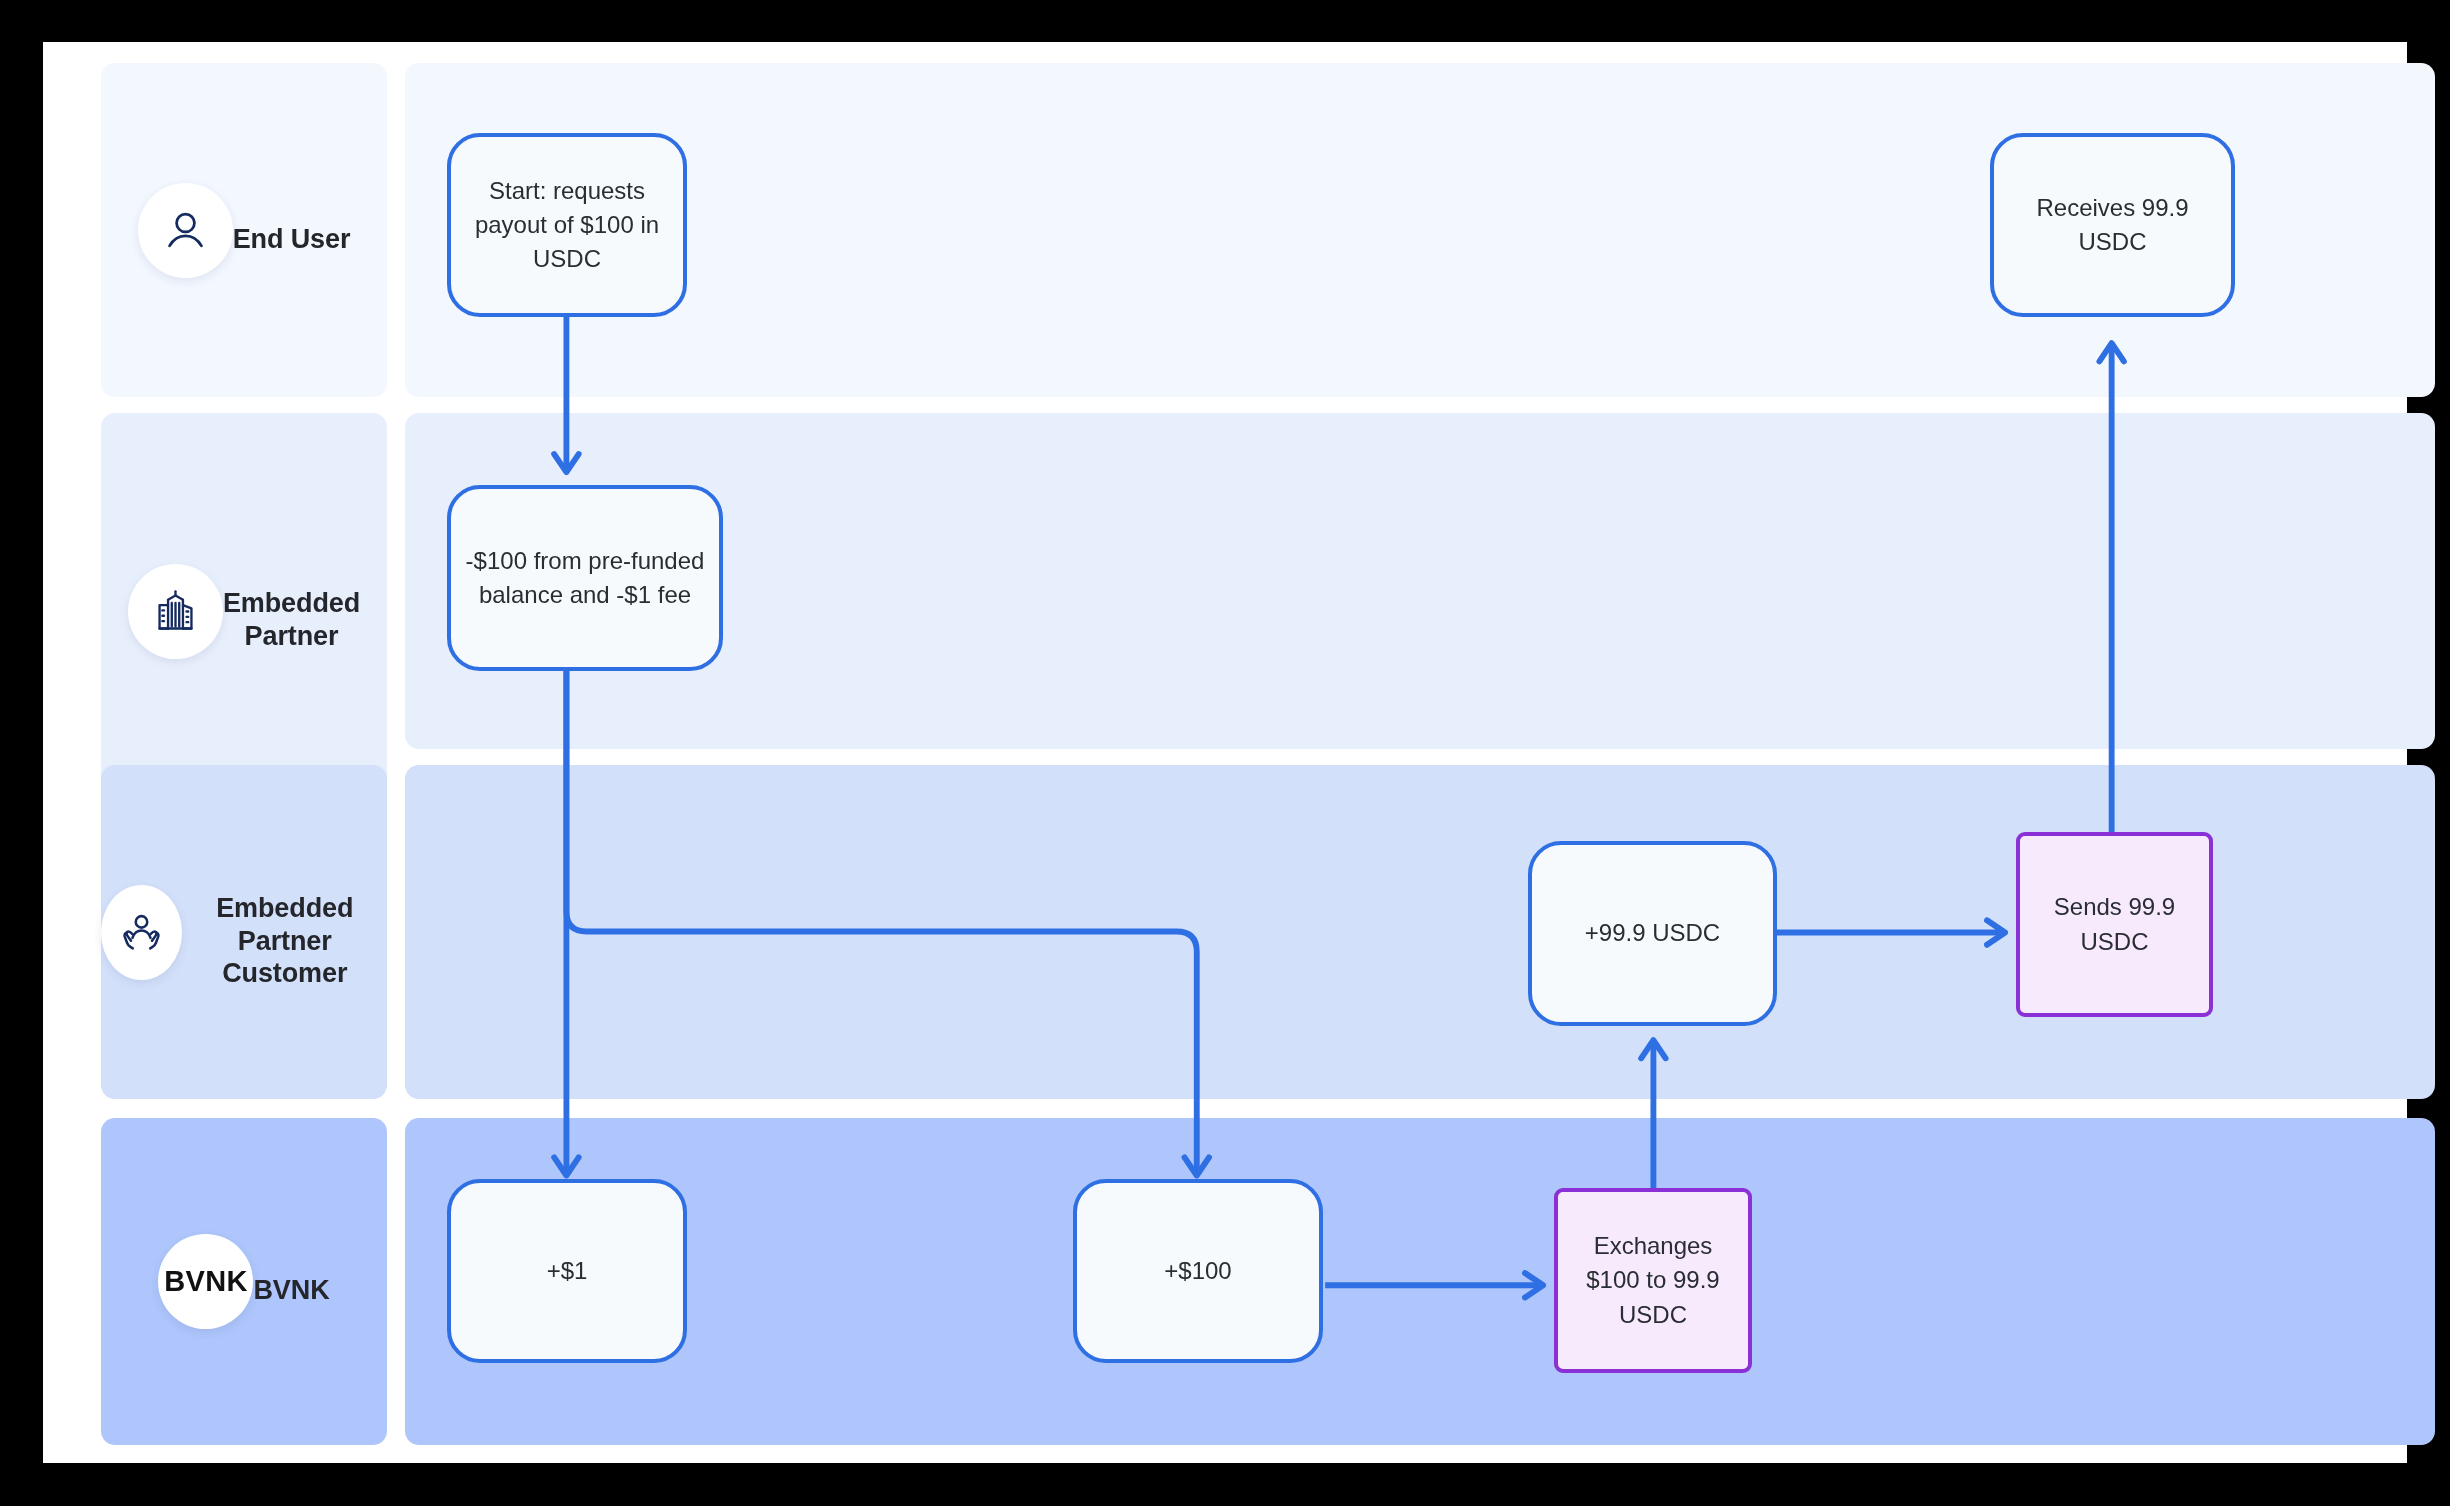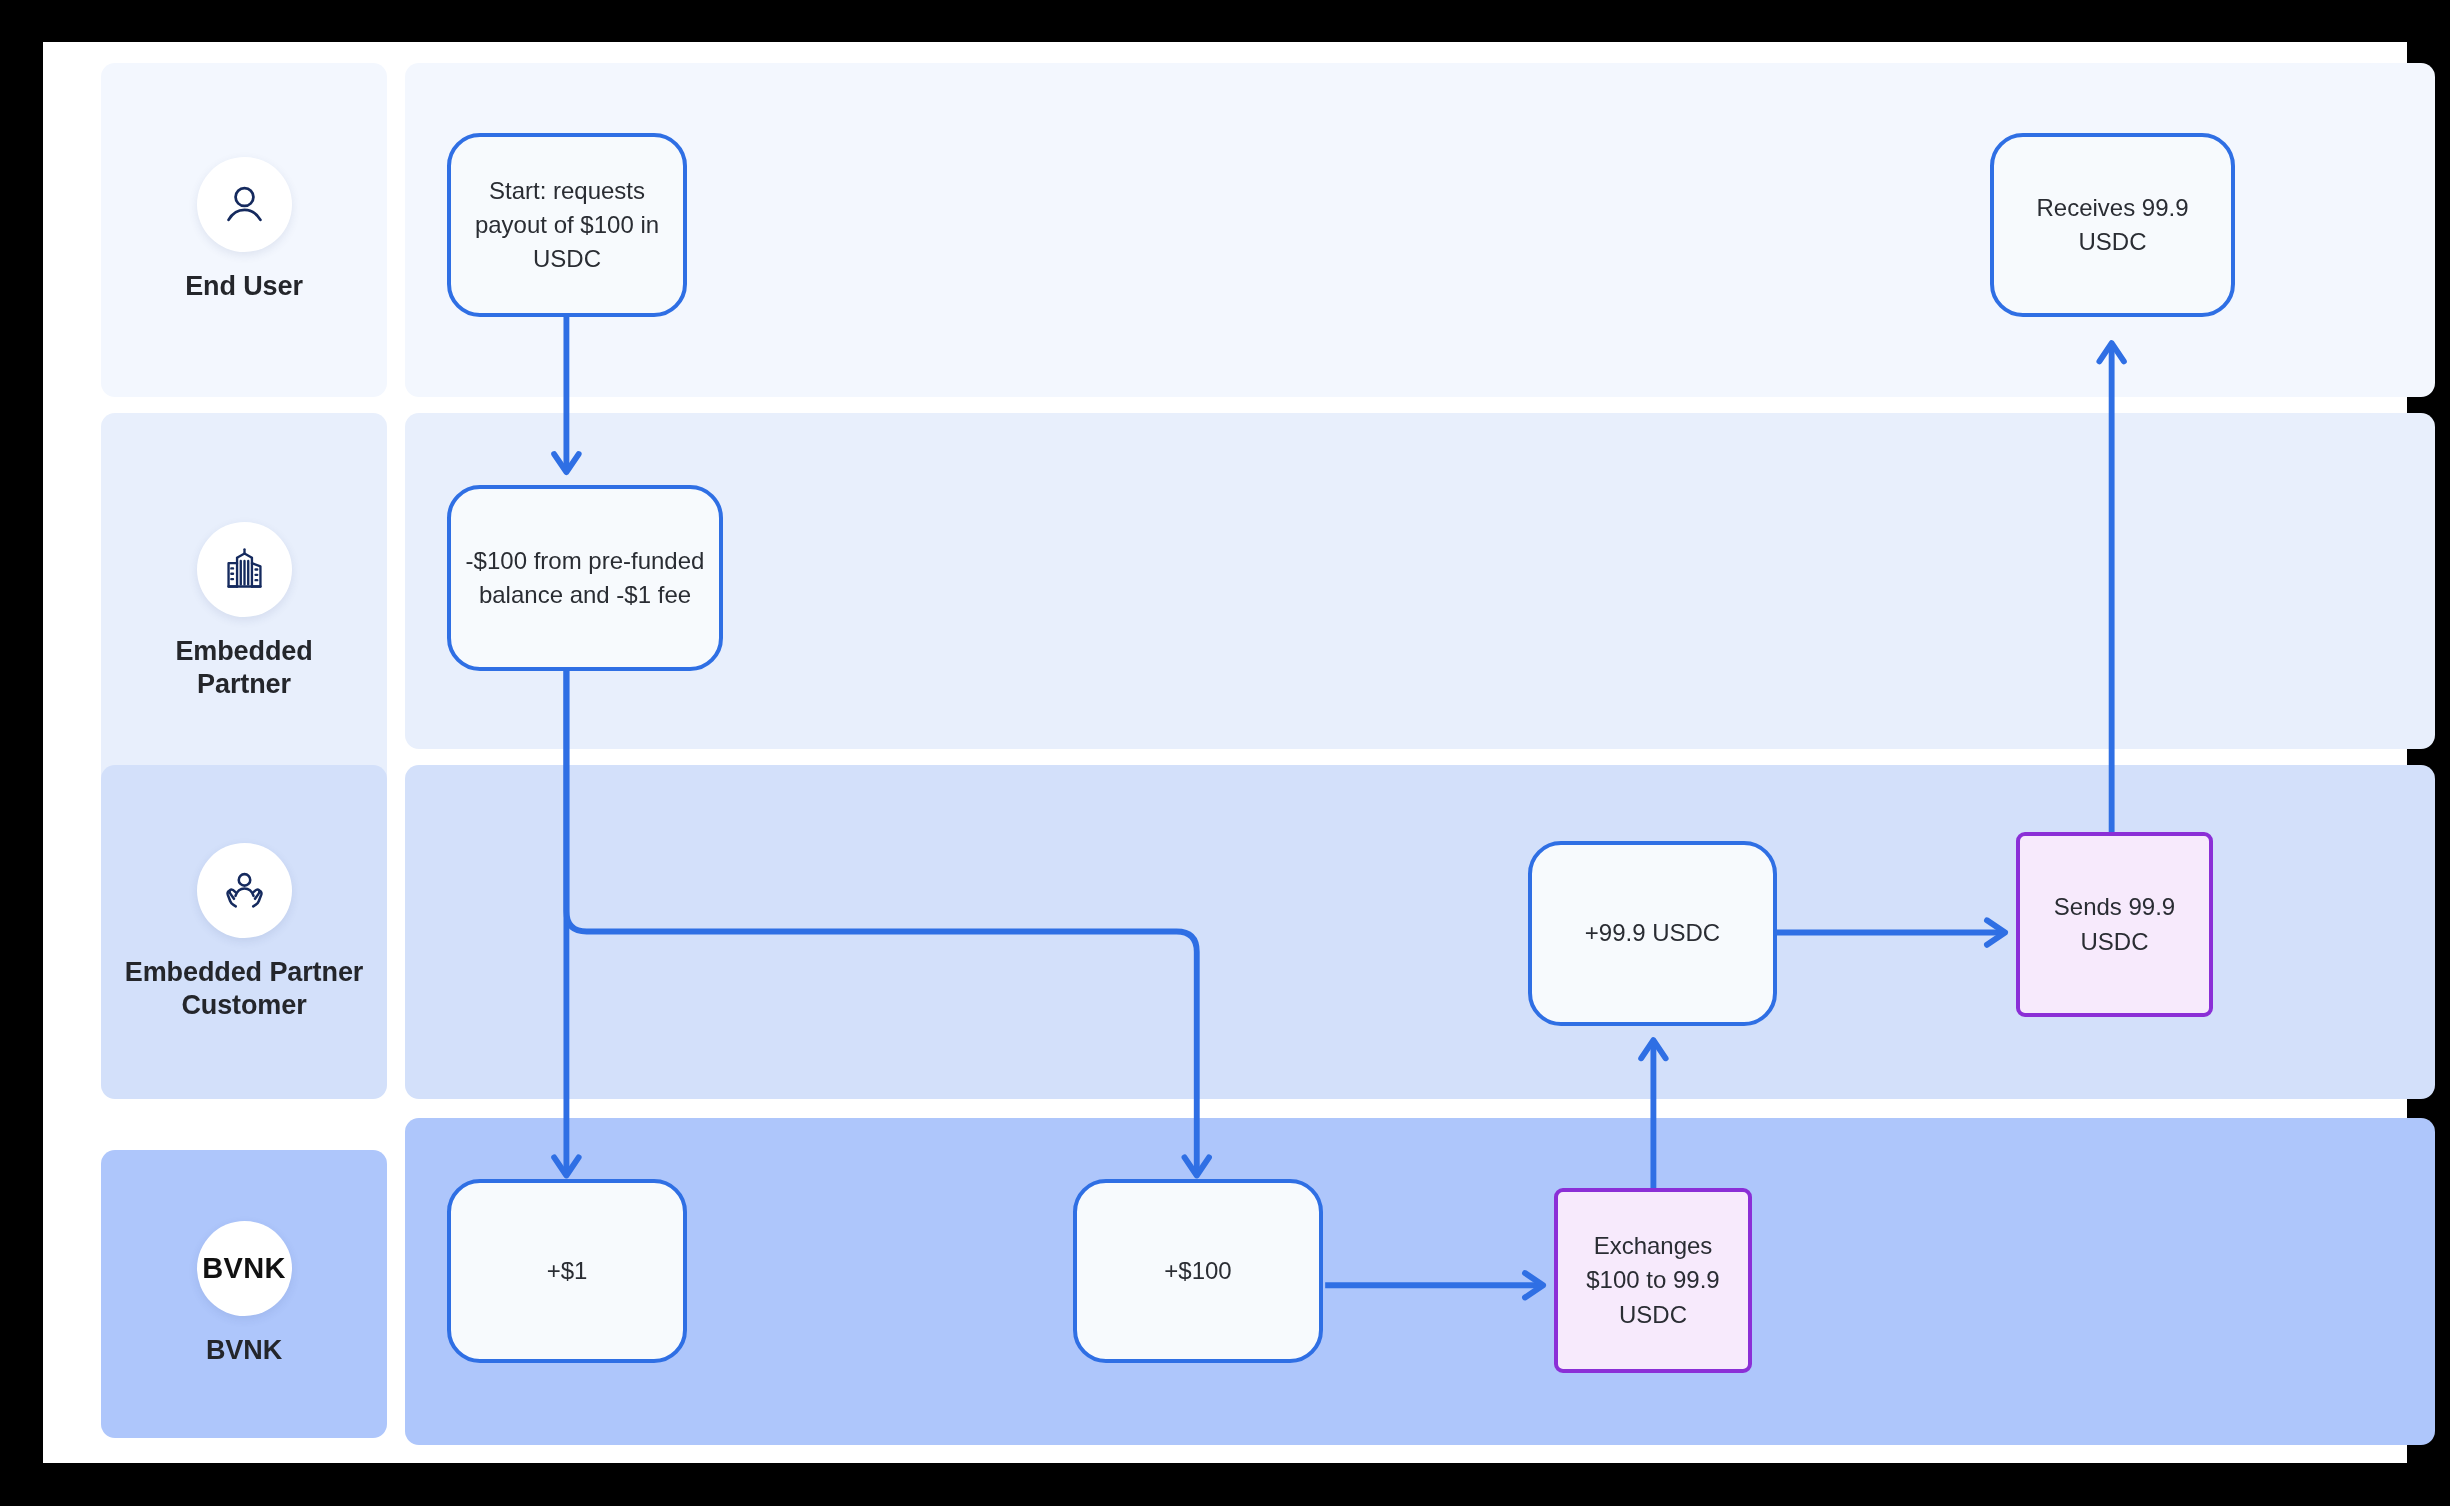--- a/index.html
+++ b/index.html
@@ -1,20 +1,20 @@
 <!DOCTYPE html>
 <html style="font-size:8.5px"><head>
 <meta charset="utf-8">
 <style>
   html,body{margin:0;padding:0;background:#000;}
   #root{position:relative;width:2450px;height:1507px;background:#000;overflow:hidden;
         font-family:"Liberation Sans","DejaVu Sans",sans-serif;}
   #canvas{position:absolute;left:43px;top:42px;width:2364px;height:1421px;background:#fff;}
   .lane-label{position:absolute;left:58px;width:286px;border-radius:14px;
-              display:flex;flex-direction:column;align-items:center;justify-content:center;}
+              display:flex;flex-direction:row;align-items:center;justify-content:center;}
   .lane-body{position:absolute;left:362px;width:2030px;border-radius:14px;}
   .avatar{width:95px;height:95px;border-radius:50%;background:#fff;
           display:flex;align-items:center;justify-content:center;
           box-shadow:0 3.2px 9.6px rgba(40,60,120,.10);}
   .avatar svg{width:51px;height:51px;display:block;}
   .lane-name{margin-top:18px;font-size:27px;font-weight:700;color:#24262b;
              text-align:center;line-height:1.22;letter-spacing:-0.1px;}
   .bvnk-word{font-size:29px;font-weight:800;color:#111;letter-spacing:0.3px;}
   .node{position:absolute;box-sizing:border-box;background:#f7fafd;
         border:4.8px solid #2f6fe4;border-radius:33px;
@@ -72,21 +72,21 @@
           <path d="M32.5 25.5c1.6-1.6 3.4-2.7 4.6-2.2 1.3.5 1.2 2.3.1 3.9l-3.3 4.6"></path>
           <path d="M38.4 24.5c1.4.4 1.9 1.9 1.3 3.6l-2.2 5.8c-.6 1.6-1.7 2.9-3.1 3.7l-2.2 1.3"></path>
         </svg>
       </div>
       <div class="lane-name">
         <span style="white-space:pre-line">Embedded Partner
 Customer</span>
       </div>
     </div>
 
-    <div class="lane-label" style="top:1076px;height:288px;background:#aec6fb;margin-top:32px;">
+    <div class="lane-label" style="top:1076px;height:327px;background:#aec6fb;">
       <div class="avatar">
         <span class="bvnk-word">BVNK</span>
       </div>
       <div class="lane-name">BVNK</div>
     </div>
 
     <div class="lane-body" style="top:21px;height:334px;background:#f3f7fe;"></div>
     <div class="lane-body" style="top:371px;height:336px;background:#e8effc;"></div>
     <div class="lane-body" style="top:723px;height:334px;background:#d3e0fa;"></div>
     <div class="lane-body" style="top:1076px;height:327px;background:#aec6fb;"></div>

